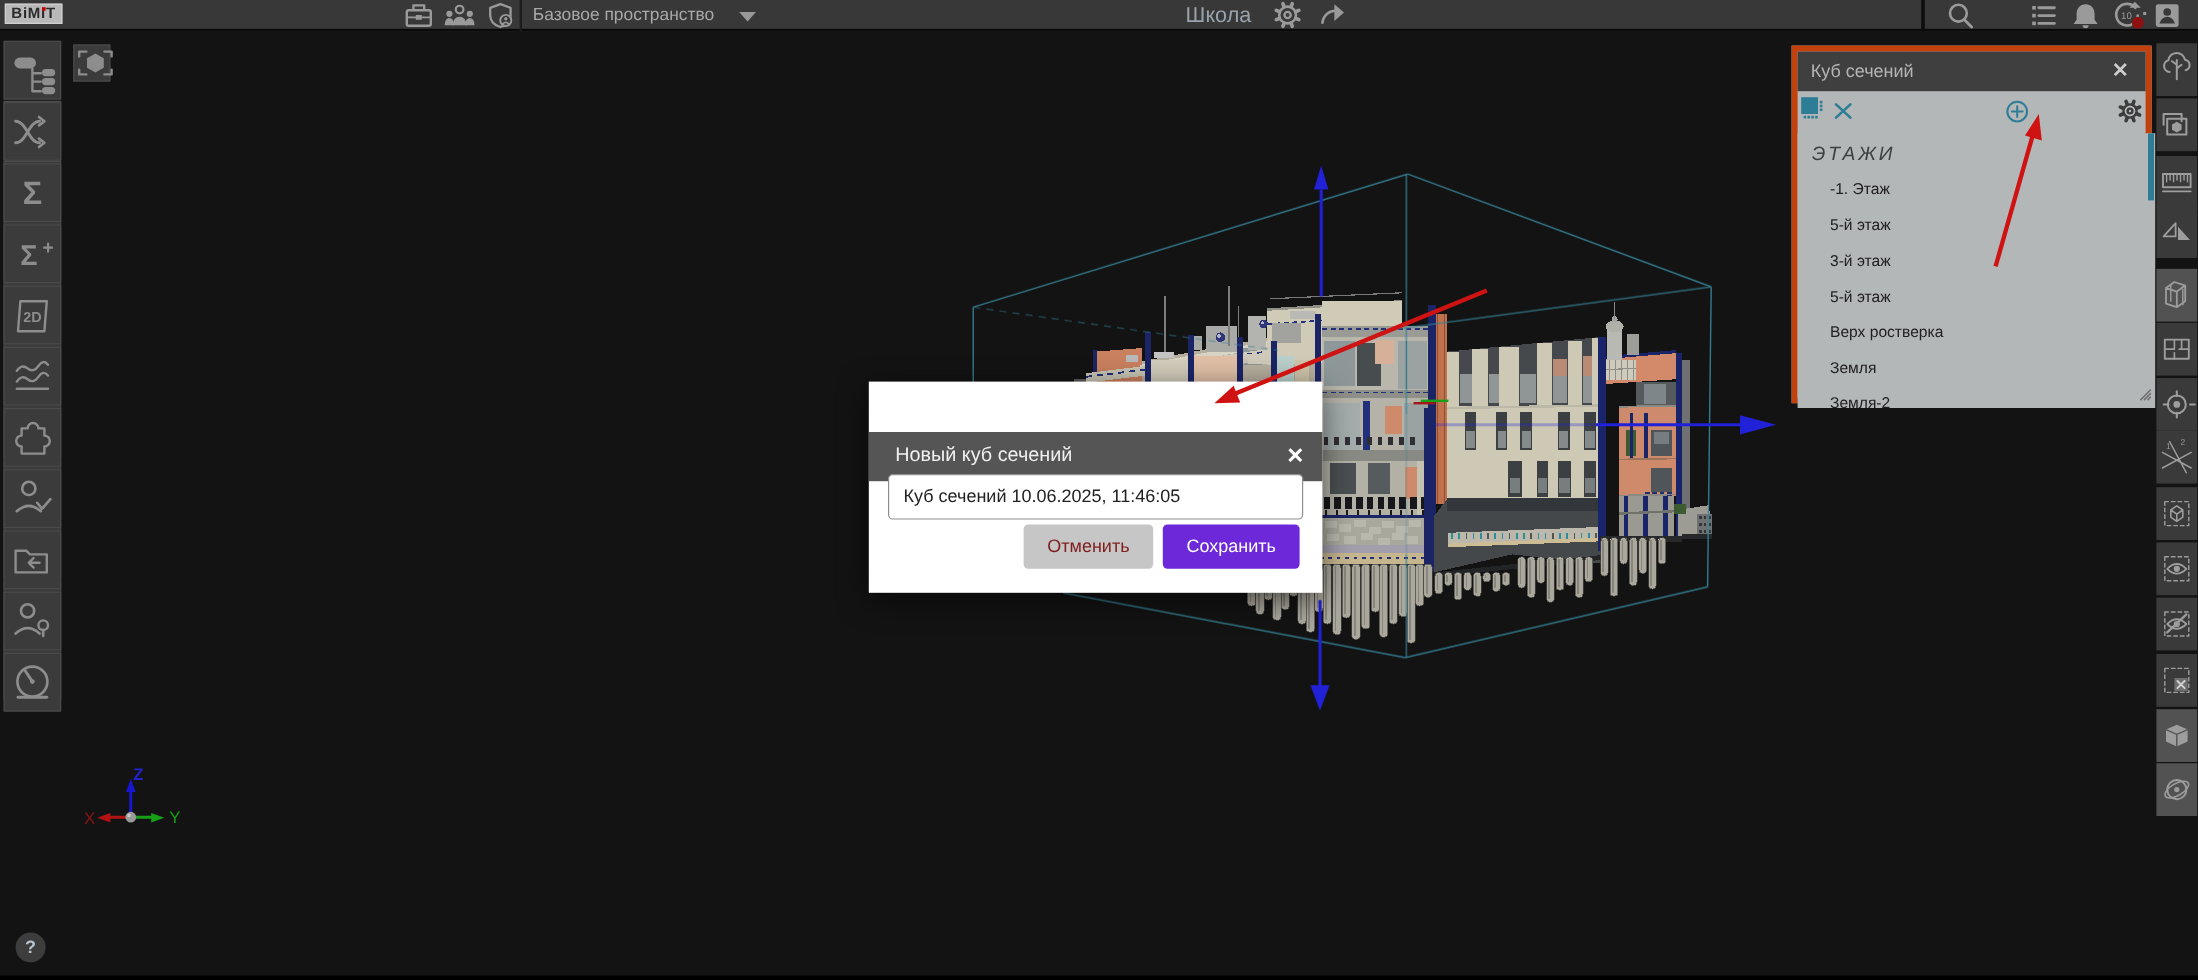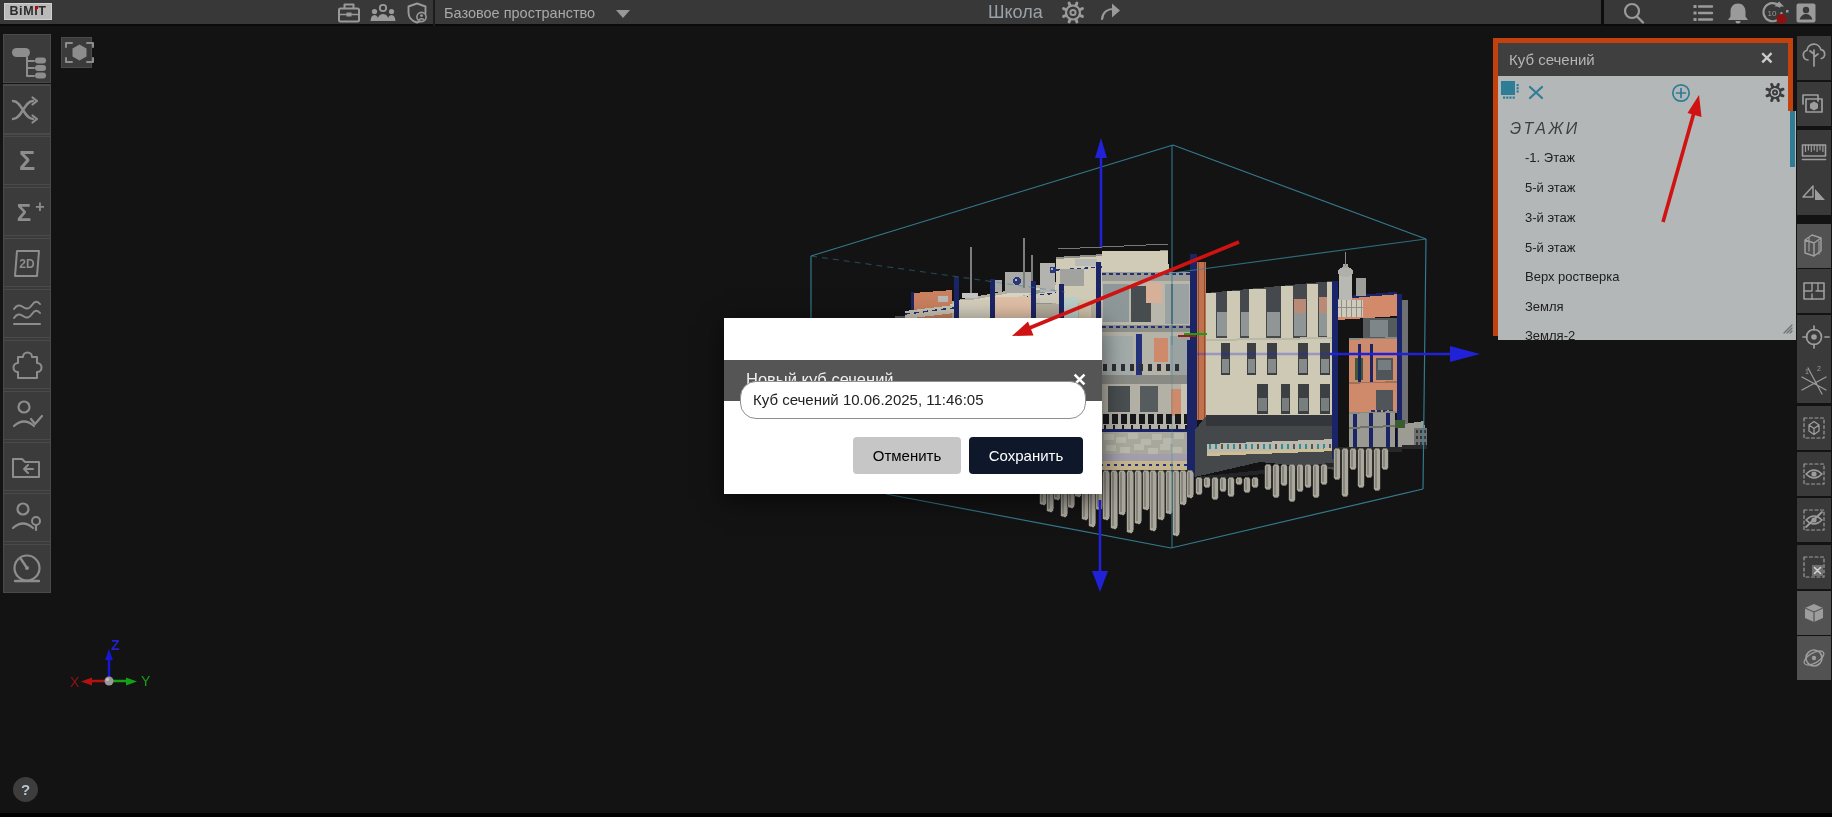--- a/index.html
+++ b/index.html
@@ -28,24 +28,24 @@
   #add-lbl { position:absolute; left:202px; top:9px; color:#27708c; font-size:14.5px; }
   #list { position:absolute; left:0; top:68px; width:298px; height:229px; background:#b4b7b8; overflow:hidden; }
   .lrow { position:absolute; left:27px; color:#202020; font-size:13px; }
   #etazhi { position:absolute; left:12px; top:9px; color:#3d4043; font-size:16px; font-style:italic; letter-spacing:2.5px; }
   #scrollbar { position:absolute; right:1.5px; top:0px; width:5px; height:56px; background:#2e7d95; }
   
   #dialog { position:absolute; left:724px; top:318px; width:378px; height:176px; background:#ffffff; box-shadow:0 6px 24px rgba(0,0,0,0.6); }
   #dlg-h { position:absolute; left:0; top:0; width:100%; height:41px; background:#555555;margin-top:42px; }
   #dlg-h .t { position:absolute; left:22px; top:10px; color:#f0f0f0; font-size:16.5px; }
   #dlg-h .dx { position:absolute; right:15px; top:9px; color:#ffffff; font-size:18px; font-weight:bold; }
-  #dlg-input { position:absolute; left:16px; top:63px; width:346px; height:38px; border:1px solid #8f8f8f; border-radius:16px; background:#fff; color:#222; font-size:15px; line-height:36px; padding-left:12px; }
+  #dlg-input { position:absolute; left:16px; top:77px; width:346px; height:38px; border:1px solid #8f8f8f; border-radius:4px; background:#fff; color:#222; font-size:15px; line-height:36px; padding-left:12px; }
   .dbtn { position:absolute; top:119px; height:37px; border-radius:4px; font-size:15px; text-align:center; }
-  #btn-cancel { left:129px; width:108px; background:#c6c6c6; color:#000000; line-height:37px; }
-  #btn-save { left:245px; width:114px; background:#0f172a; color:#ffffff; line-height:37px; }
+  #btn-cancel { left:129px; width:108px; background:#c6c6c6; color:#7f1d1d; line-height:37px; }
+  #btn-save { left:245px; width:114px; background:#6d28d9; color:#ffffff; line-height:37px; }
   
   #helpbtn { position:absolute; left:13px; top:777px; width:25px; height:25px; border-radius:50%; background:#3d3d3d; color:#b7c3cf; font-size:15px; font-weight:bold; text-align:center; line-height:25px; }
   #bottombar { position:absolute; left:0; top:813px; width:1832px; height:4px; background:#000; }
   svg { position:absolute; left:0; top:0; }
 </style>
 </head>
 <body>
 <div id="stage">
 
   <svg id="scene" width="1832" height="817" viewBox="0 0 1832 817">

